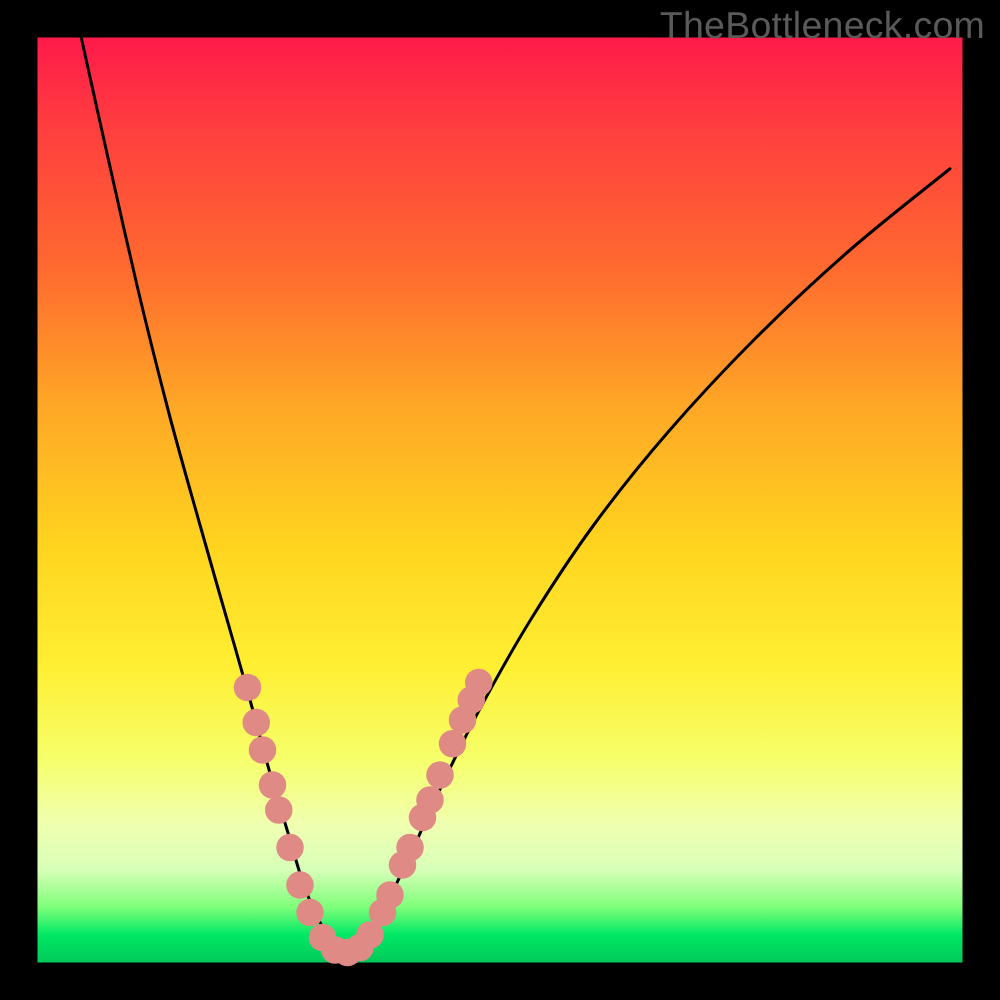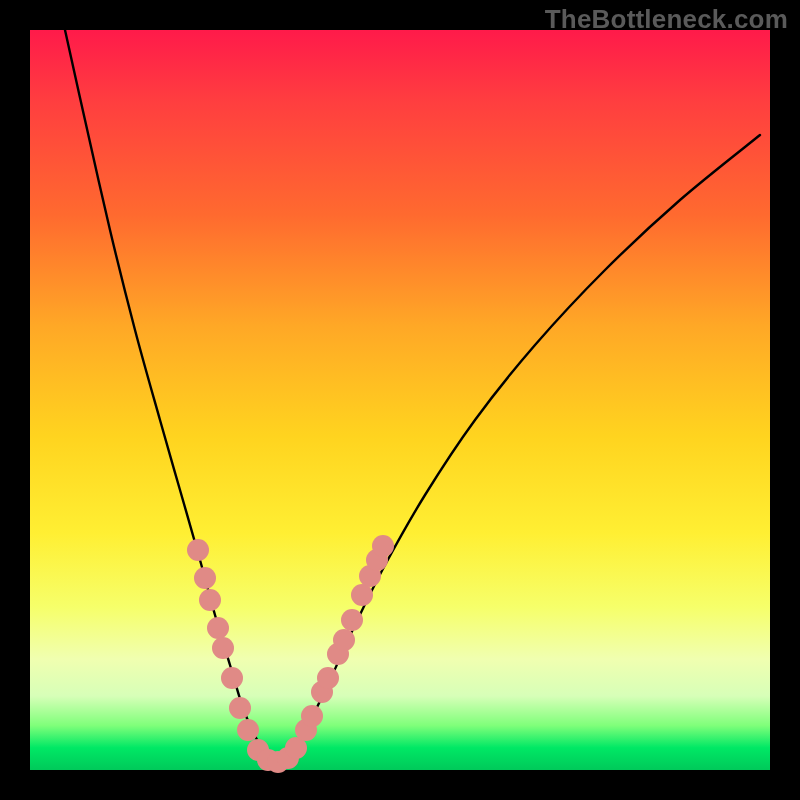--- a/index.html
+++ b/index.html
@@ -37,22 +37,22 @@
       #7fff7a 94%,
       #00e865 97%,
       #00c95a 100%
     );
   }
   .watermark {
     position: absolute;
     top: 4px;
     right: 12px;
     color: #5a5a5a;
-    font-size: 26px;
-    font-weight: 700;
+    font-size: 30px;
+    font-weight: 400;
     letter-spacing: 0.2px;
     user-select: none;
   }
   svg.curve {
     position: absolute;
     left: 0;
     top: 0;
     width: 740px;
     height: 740px;
     overflow: visible;

